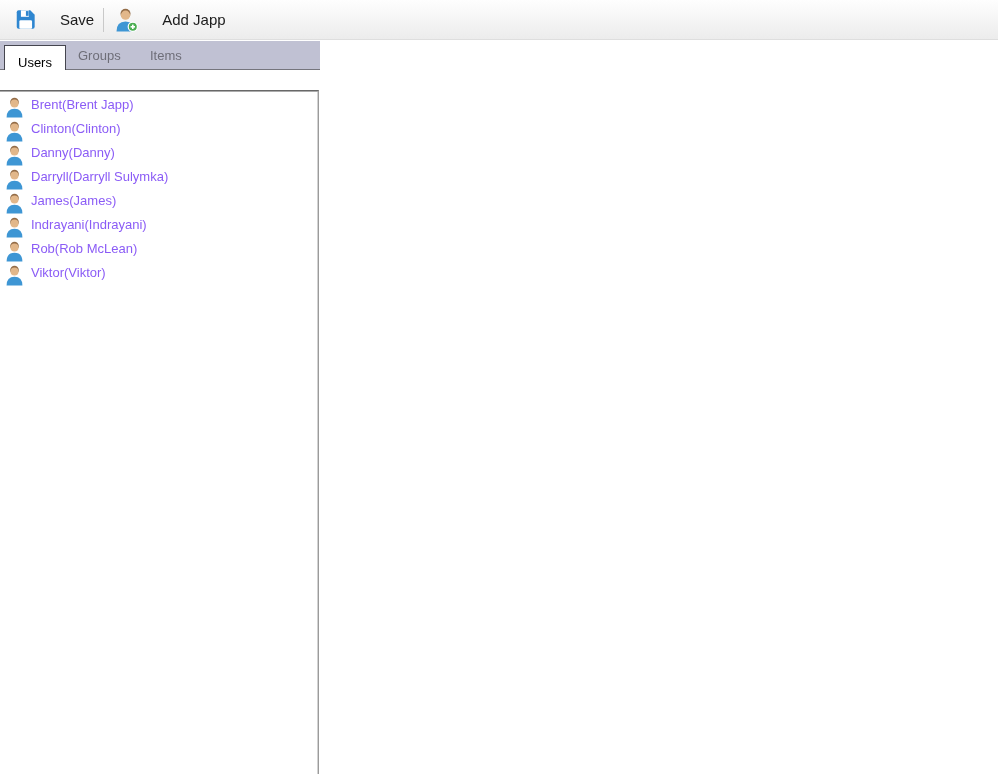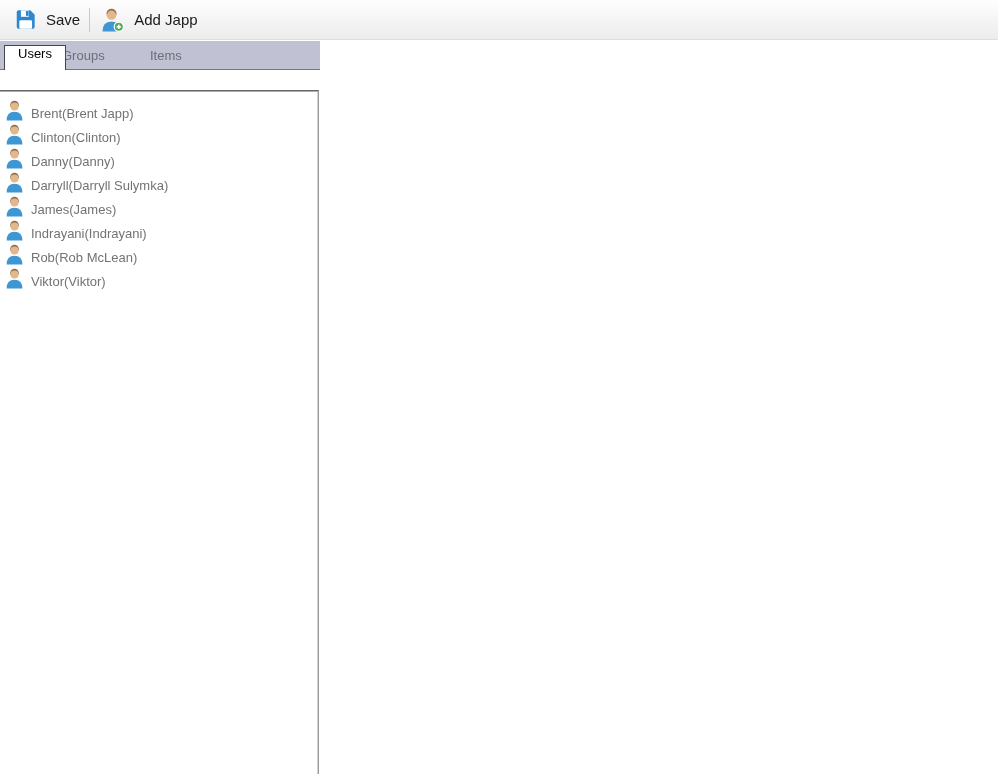--- a/index.html
+++ b/index.html
@@ -14,21 +14,21 @@
 
   
   .toolbar {
     position: absolute; top: 0; left: 0; right: 0; height: 40px;
     background: linear-gradient(#fefefe, #ececec);
     border-bottom: 1px solid #dedede;
     display: flex; align-items: center;
     padding-left: 5px; box-sizing: border-box;
   }
   .tool-button {
-    display: flex; align-items: center; gap: 8px;
+    display: flex; align-items: center; gap: 22px;
     padding: 3px 6px; border: 1px solid transparent;
     font-size: 15px; color: #1b1b1b; cursor: default;
     background: transparent;
   }
   .tool-sep {
     width: 1px; height: 24px; background: #c9c9c9;
     margin: 0 3px 0 2px; flex: 0 0 aupx;
   }
   .tool-icon { display: inline-flex; width: 26px; height: 26px; align-items: center; justify-content: center; }
 
@@ -40,52 +40,52 @@
     position: relative; height: 28px;
     background: #c0c1d3;
     border-bottom: 1px solid #75757d;
   }
   .tab-active {
     position: absolute; left: 4px; top: 4px; bottom: -1px;
     background: #ffffff;
     border: 1px solid #45454f; border-bottom: none;
     padding: 0 13px; z-index: 2;
     font-size: 13px; color: #000;
-    display: flex; align-items: flex-start;
+    display: flex; align-items: flex-end;
   }
   .tab-inactive {
     position: absolute; top: 0; bottom: 0;
     display: flex; align-items: center;
     font-size: 13px; color: #6e6e78;
     padding: 0 8px;
   }
-  .tab-groups { left: 54px; }
+  .tab-groups { left: 70px; }
   .tab-items { left: 142px; align-items: center; }
 
   .tab-page {
     position: absolute; top: 29px; left: 0; right: 0; bottom: 0;
     background: #ffffff;
   }
 
   
   .list-box {
     position: absolute; top: 20px; left: 0; right: 1px; bottom: 0;
     background: #ffffff;
     border-top: 1px solid #686868;
     border-right: 1px solid #9b9b9b;
     box-shadow: inset 0 1px 0 #ababab, inset -1px 0 0 #d2d2d2;
     overflow: hidden;
   }
   .user-list {
     list-style: none; margin: 0; padding: 6px 0 0 0;
   }
   .user-item {
-    height: 24px; display: flex; align-items: flex-end;
+    height: 24px; display: flex; align-items: flex-start;
     padding-left: 5px; gap: 7px;
-    font-size: 13px; color: #737373;
+    font-size: 13px; color: #8b5cf6;
     cursor: default; white-space: nowrap;
   }
   .user-icon { display: inline-flex; width: 19px; height: 21px; flex: 0 0 19px; }
 </style>
 </head>
 <body>
 
 <div class="app">
 
   <div class="toolbar">

